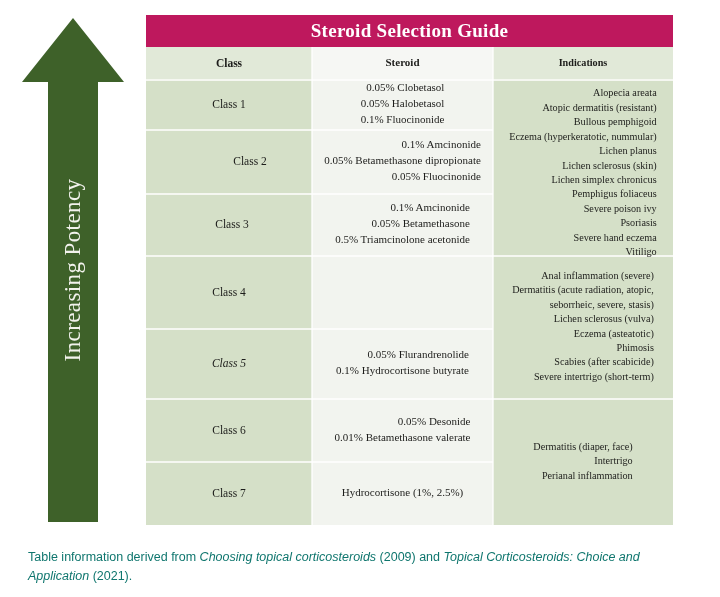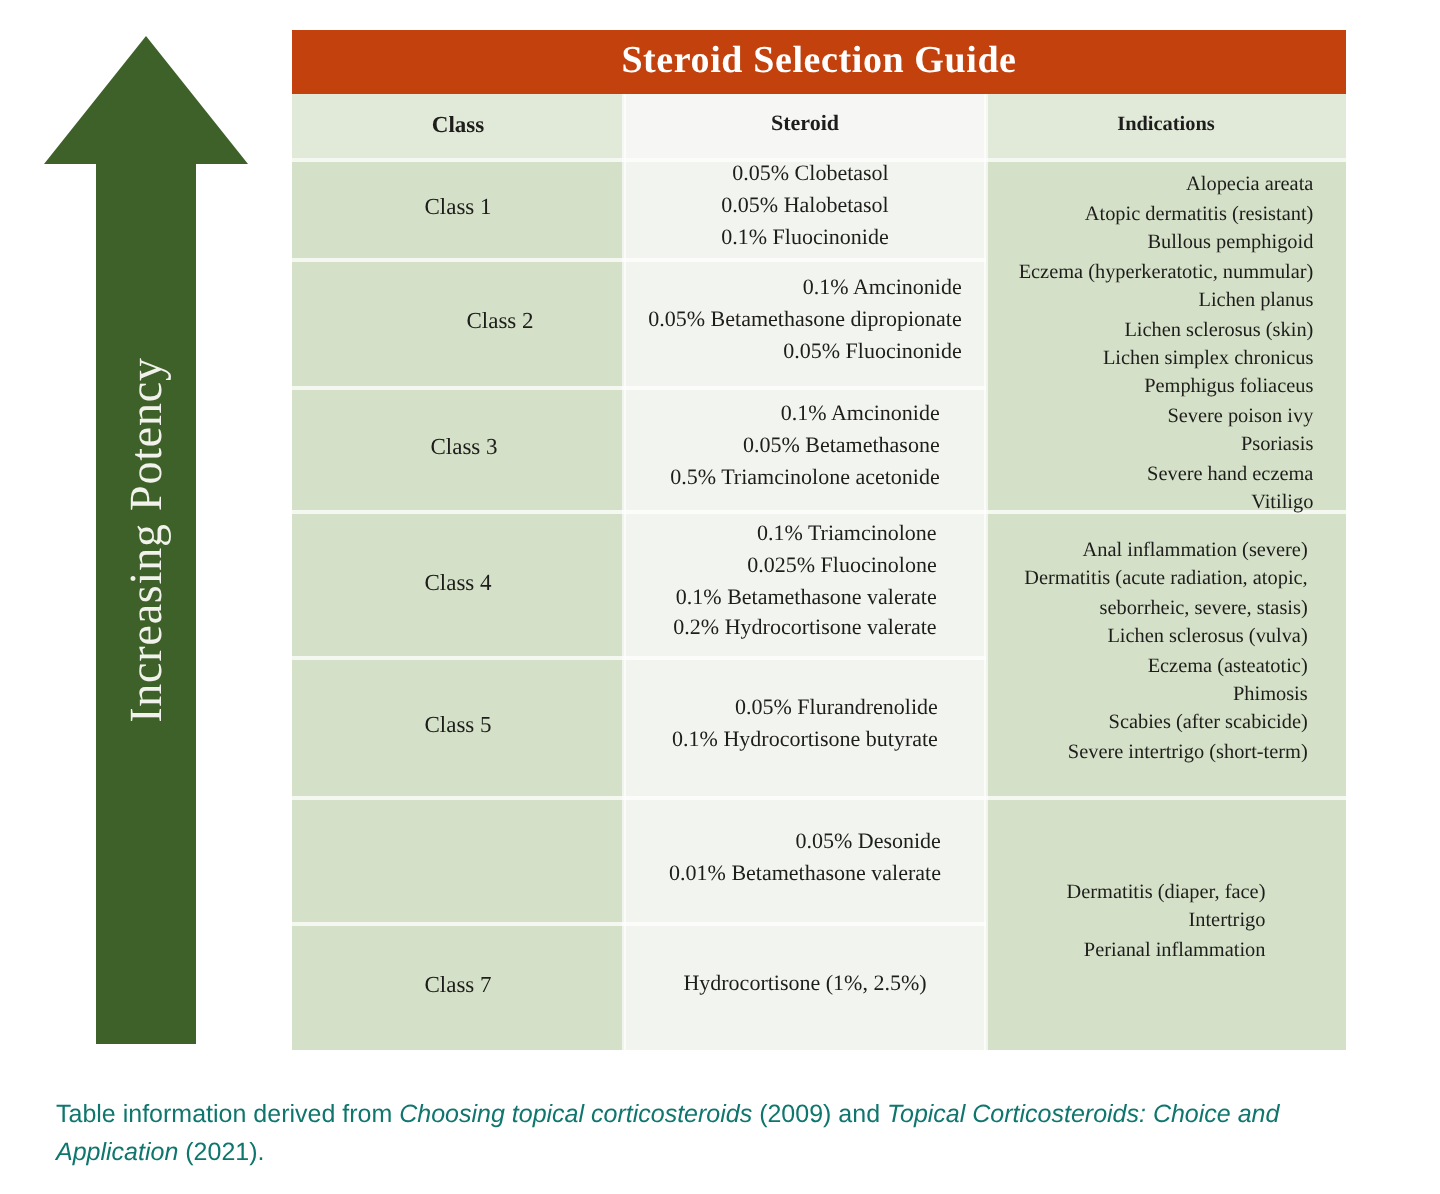--- a/index.html
+++ b/index.html
@@ -53,21 +53,21 @@
     position: absolute;
     left: 146px;
     top: 15px;
     width: 527px;
     height: 510px;
     background: #f2f4ef;
   }
 
   .title-bar {
     height: 32px;
-    background: #c2410c;
+    background: #be185d;
     color: #ffffff;
     display: flex;
     align-items: center;
     justify-content: center;
     font-family: "Liberation Serif", serif;
     font-weight: bold;
     font-size: 19px;
     letter-spacing: 0.3px;
   }
 
@@ -199,25 +199,25 @@
     <div class="cell class-cell" style="top:32px;  height:50px;">Class 1</div>
     <div class="cell steroid-cell" style="top:32px;  height:50px;">0.05% Clobetasol<br>0.05% Halobetasol<br>0.1% Fluocinonide</div>
 
     <div class="cell class-cell" style="top:82px;  height:64px;padding-left:48px;">Class 2</div>
     <div class="cell steroid-cell" style="top:82px;  height:64px;">0.1% Amcinonide<br>0.05% Betamethasone dipropionate<br>0.05% Fluocinonide</div>
 
     <div class="cell class-cell" style="top:146px; height:62px;padding-left:12px;">Class 3</div>
     <div class="cell steroid-cell" style="top:146px; height:62px;">0.1% Amcinonide<br>0.05% Betamethasone<br>0.5% Triamcinolone acetonide</div>
 
     <div class="cell class-cell" style="top:208px; height:73px;">Class 4</div>
-    <div class="cell steroid-cell" style="top:208px; height:73px;">0.1% Triamcinolone<br>0.025% Fluocinolone<br>0.1% Betamethasone valerate<br>0.2% Hydrocortisone valerate</div>
-
-    <div class="cell class-cell" style="top:281px; height:69px;">Class 5</div>
+
+    <div class="cell class-cell" style="top:281px; height:69px;font-style:italic;">Class 5</div>
     <div class="cell steroid-cell" style="top:281px; height:70px;">0.05% Flurandrenolide<br>0.1% Hydrocortisone butyrate</div>
 
+    <div class="cell class-cell" style="top:351px; height:63px;">Class 6</div>
     <div class="cell steroid-cell" style="top:351px; height:63px;">0.05% Desonide<br>0.01% Betamethasone valerate</div>
 
     <div class="cell class-cell" style="top:414px; height:64px;">Class 7</div>
     <div class="cell steroid-cell" style="top:414px; height:64px;">Hydrocortisone (1%, 2.5%)</div>
 
     <div class="cell ind-cell" style="top:32px;  height:188px;">Alopecia areata<br>Atopic dermatitis (resistant)<br>Bullous pemphigoid<br>Eczema (hyperkeratotic, nummular)<br>Lichen planus<br>Lichen sclerosus (skin)<br>Lichen simplex chronicus<br>Pemphigus foliaceus<br>Severe poison ivy<br>Psoriasis<br>Severe hand eczema<br>Vitiligo</div>
     <div class="cell ind-cell" style="top:208px; height:143px;">Anal inflammation (severe)<br>Dermatitis (acute radiation, atopic,<br>seborrheic, severe, stasis)<br>Lichen sclerosus (vulva)<br>Eczema (asteatotic)<br>Phimosis<br>Scabies (after scabicide)<br>Severe intertrigo (short-term)</div>
     <div class="cell ind-cell" style="top:351px; height:127px;">Dermatitis (diaper, face)<br>Intertrigo<br>Perianal inflammation</div>
 
   </div>

